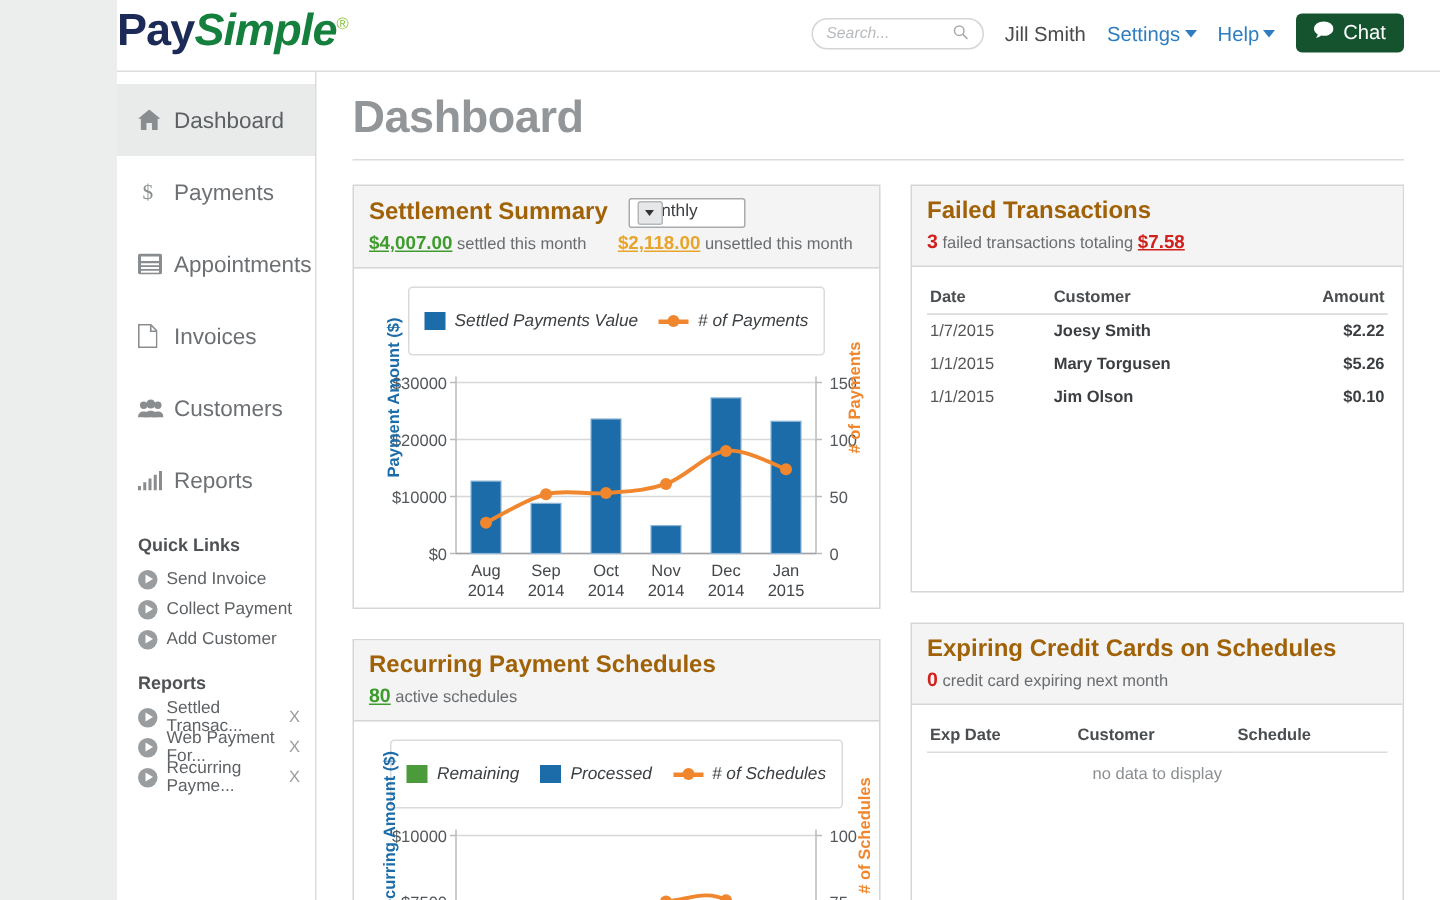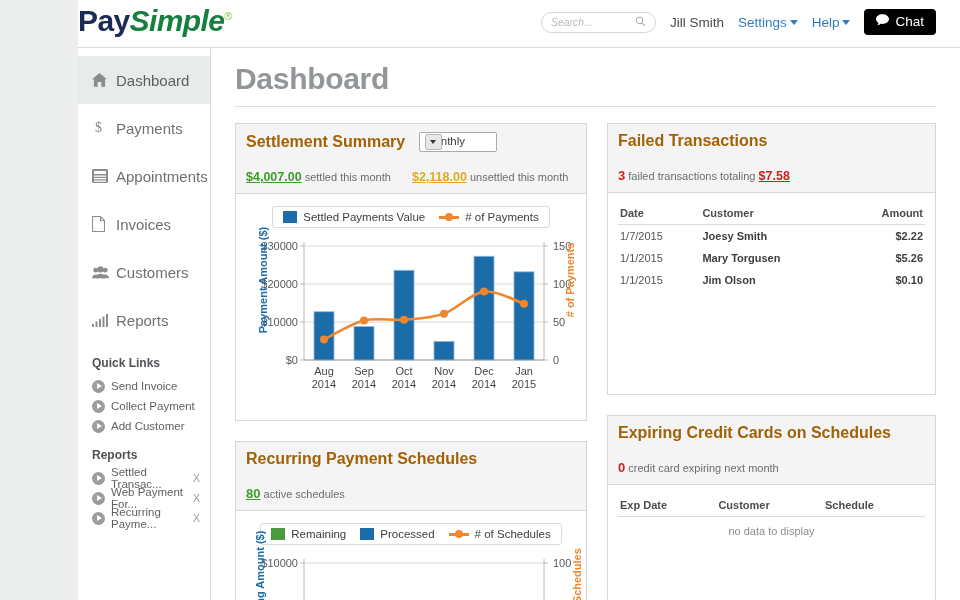--- a/index.html
+++ b/index.html
@@ -21,21 +21,21 @@
 
   .hdr-right{position:absolute;right:24px;top:9px;display:flex;align-items:center;gap:14px;}
   .searchbox{display:flex;align-items:center;justify-content:space-between;
     width:95px;height:19px;padding:0 9px;border:1px solid #d3d5d6;border-radius:11px;background:#fff;}
   .searchbox .ph{color:#b8bbbd;font-size:10.5px;font-style:italic;}
   .searchbox svg{flex:0 0 auto;}
   .user{color:#4a4a4a;font-size:13.5px;}
   .navlink{color:#2f7dc0;font-size:13.5px;cursor:pointer;white-space:nowrap;}
   .caret{display:inline-block;width:0;height:0;margin-left:3px;vertical-align:2px;
     border-left:4px solid transparent;border-right:4px solid transparent;border-top:5px solid #2f7dc0;}
-  .chat-btn{display:flex;align-items:center;gap:6px;background:#000000;color:#fff;
+  .chat-btn{display:flex;align-items:center;gap:6px;background:#14532d;color:#fff;
     border-radius:4px;padding:5px 12px 6px;font-size:13.5px;cursor:pointer;}
 
   
   .body{display:flex;height:553px;}
   .sidebar{width:133px;border-right:1px solid #dcdcdc;padding-top:8px;box-sizing:border-box;}
   .content{flex:1;padding:14px 24px 0 24px;box-sizing:border-box;overflow:hidden;}
 
   
   .nav-item{display:flex;align-items:center;height:48px;padding-left:14px;box-sizing:border-box;cursor:pointer;}
   .nav-item.active{background:#e9eaea;}
@@ -57,21 +57,21 @@
   .title-rule{border-bottom:1px solid #dcdcdc;margin-bottom:16px;}
 
   .grid{display:flex;gap:20px;}
   .col{display:flex;flex-direction:column;gap:20px;}
   .col-left{width:352px;}
   .col-right{flex:1;}
 
   .panel{border:1px solid #d5d6d7;background:#fff;}
   .panel-head{background:#f4f4f4;border-bottom:1px solid #d5d6d7;padding:8px 10px 9px;}
   .panel-title{color:#a16207;font-size:16px;font-weight:bold;display:inline-block;vertical-align:middle;}
-  .panel-sub{font-size:11px;color:#6a6d70;margin-top:18px;}
+  .panel-sub{font-size:11px;color:#6a6d70;margin-top:3px;}
   .amt-green{color:#3e9c2d;font-weight:bold;font-size:12.5px;text-decoration:underline;}
   .amt-orange{color:#e8a42b;font-weight:bold;font-size:12.5px;text-decoration:underline;margin-left:18px;}
   .amt-red{color:#d0211c;font-weight:bold;font-size:12.5px;text-decoration:underline;}
   .num-red{color:#d0211c;font-weight:bold;font-size:13px;}
   .num-green{color:#3e9c2d;font-weight:bold;font-size:13px;text-decoration:underline;}
   .sel{display:inline-block;vertical-align:middle;margin-left:10px;position:relative;
     width:76px;height:18px;border:1px solid #a8abae;border-radius:2px;background:#fff;cursor:pointer;}
   .sel span{position:absolute;left:5px;top:2px;font-size:11.5px;color:#3a3d40;}
   .sel .btn{position:absolute;right:1px;top:1px;width:15px;height:14px;background:#e6e7e8;
     border:1px solid #b5b8ba;border-radius:2px;}
@@ -84,21 +84,21 @@
   table{width:100%;border-collapse:collapse;}
   th{font-size:11px;color:#4a4d50;text-align:left;font-weight:bold;padding:4px 2px 5px;border-bottom:1px solid #dcdcdc;margin-top:36px;}
   td{font-size:11px;color:#555;padding:5px 2px;}
   td.b{font-weight:bold;color:#3c3f42;}
   th.right,td.right{text-align:right;}
   td.empty{text-align:center;color:#8b8e91;padding-top:8px;}
 
   
   .chart-wrap{position:relative;}
   .legend{display:flex;justify-content:center;gap:14px;border:1px solid #d9dadb;border-radius:3px;
-    background:#fff;padding:4px 10px;margin:2px auto 6px;width:fit-content;}
+    background:#fff;padding:16px 10px;margin:2px auto 6px;width:fit-content;font-style:italic;}
   .lg{display:flex;align-items:center;gap:6px;font-size:11.5px;color:#3d4043;}
   .lg .sw{width:14px;height:12px;}
   .lg .ln{width:20px;height:3px;background:#f0862d;position:relative;}
   .lg .ln:after{content:"";position:absolute;left:6px;top:-3px;width:8px;height:8px;border-radius:50%;background:#f0862d;}
   .axis-l{position:absolute;left:-2px;top:50%;transform:translateY(-50%) rotate(-90deg);
     transform-origin:center;font-size:11px;font-weight:bold;color:#1b6ca8;white-space:nowrap;}
   .axis-r{position:absolute;right:-4px;top:50%;transform:translateY(-50%) rotate(-90deg);
     transform-origin:center;font-size:11px;font-weight:bold;color:#f0862d;white-space:nowrap;}
   .ticklbl{font-size:11px;fill:#55585b;}
   .xlbl{font-size:11px;fill:#44474a;}

